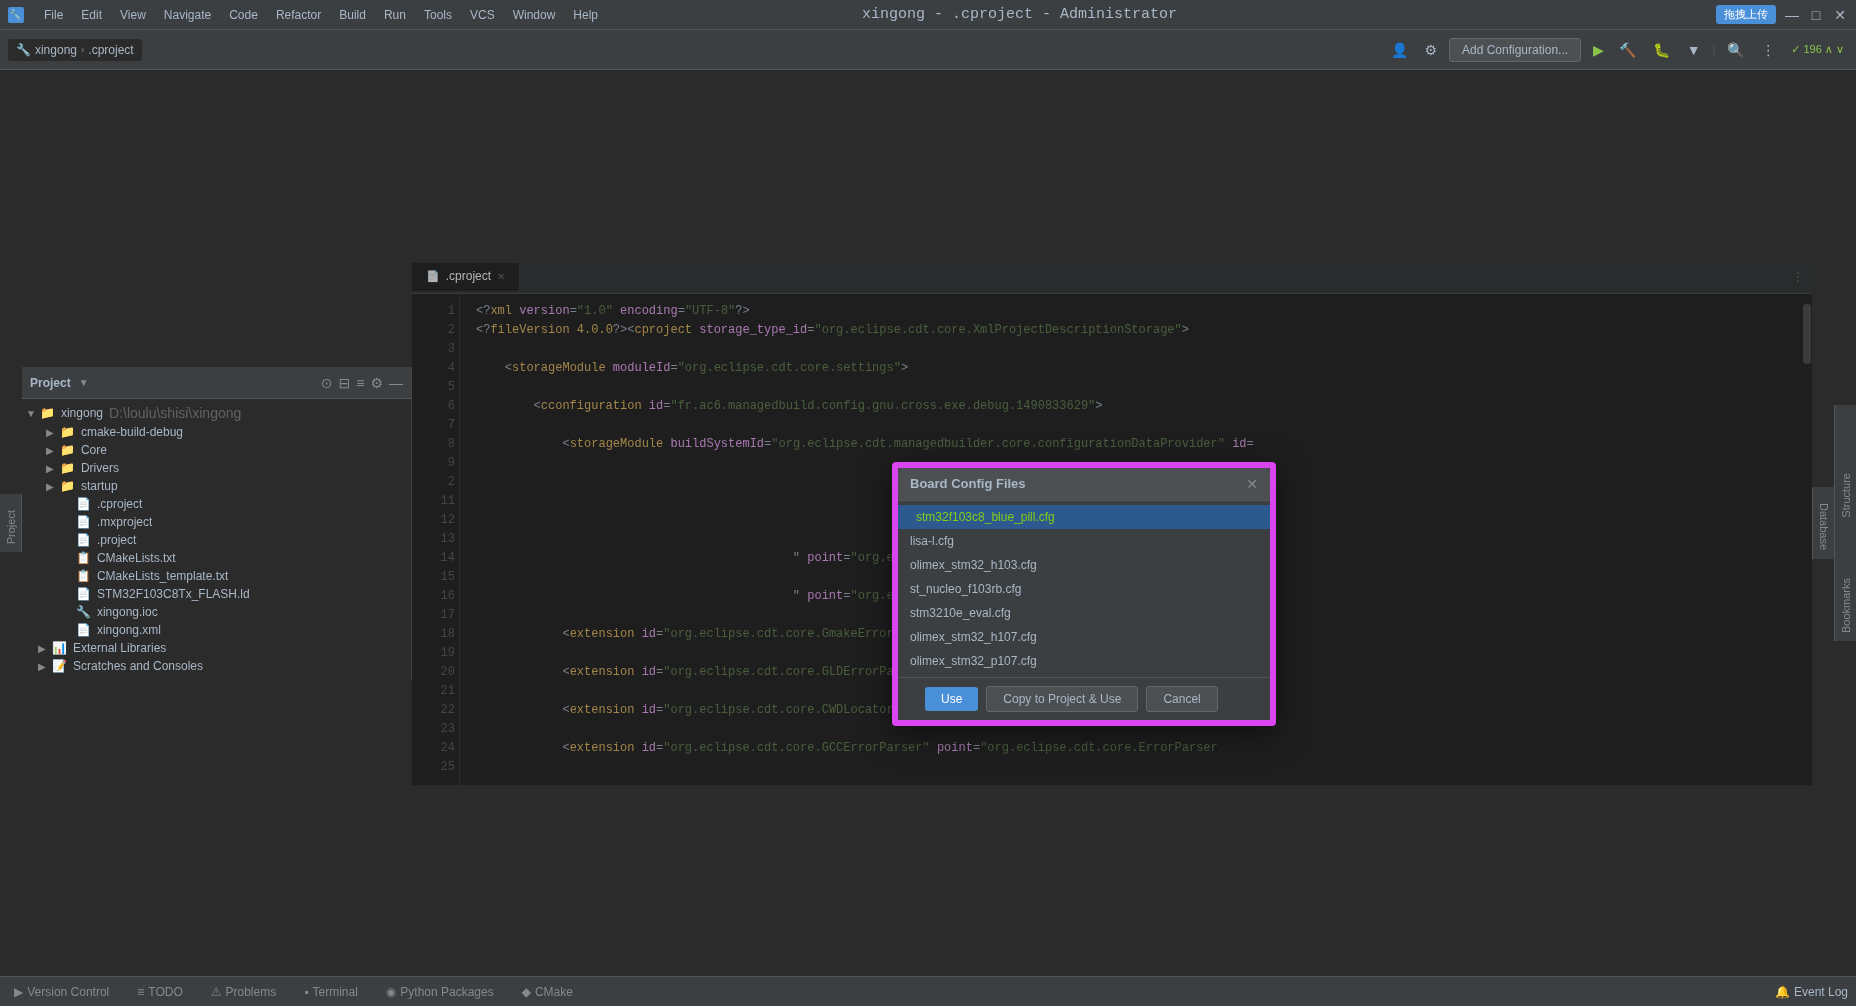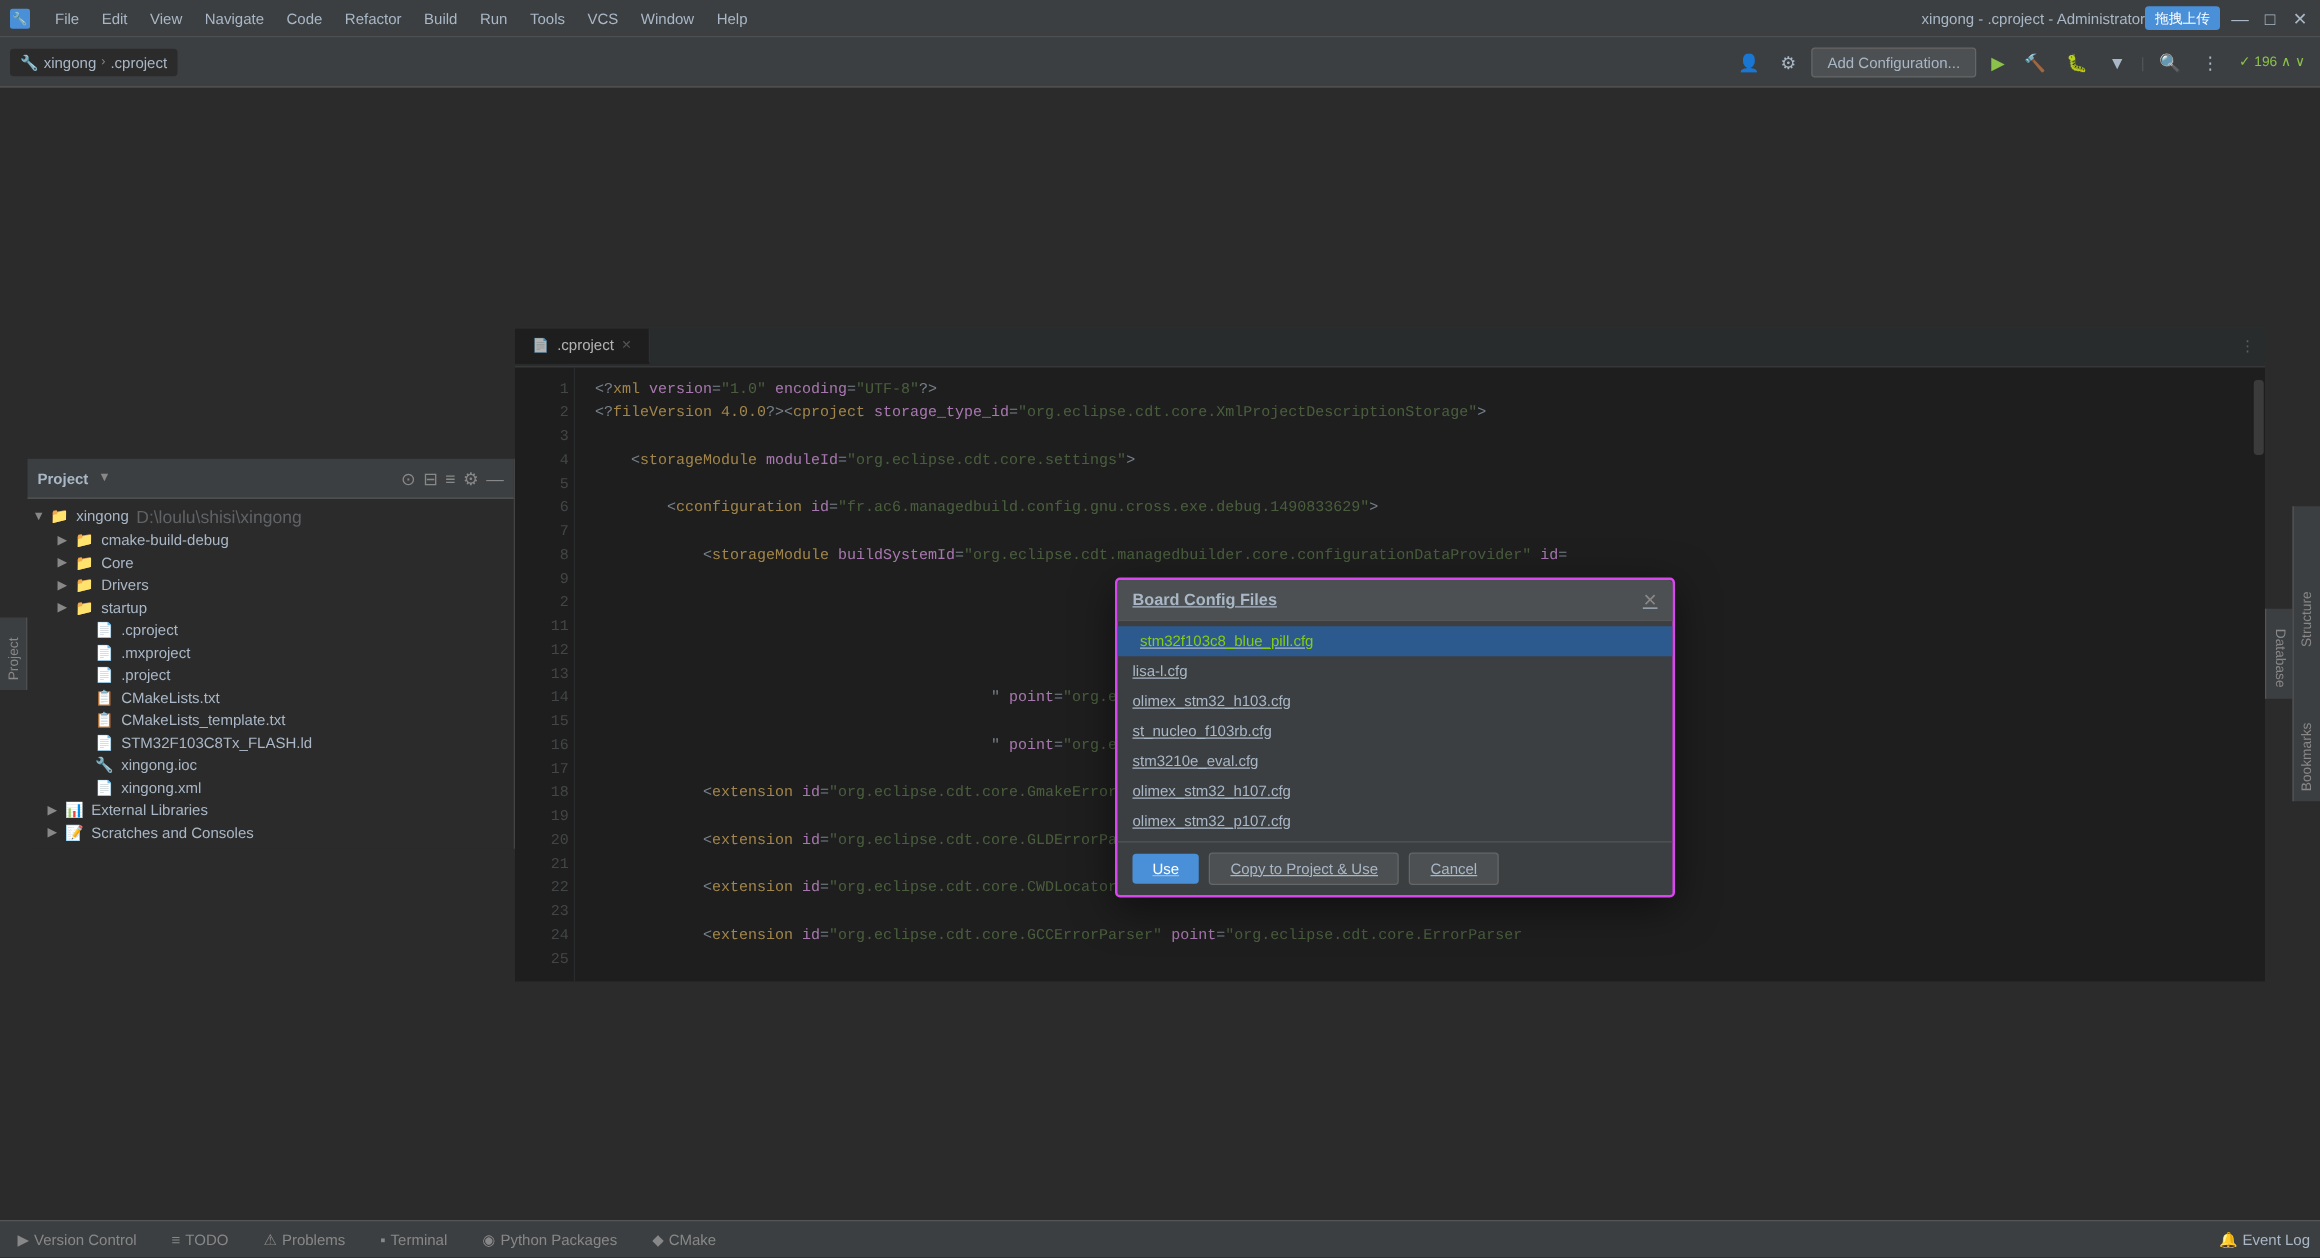--- a/index.html
+++ b/index.html
@@ -44,23 +44,24 @@
       gap: 2px;
     }
     .menu-item {
       padding: 4px 8px;
       color: #a9b7c6;
       cursor: pointer;
       border-radius: 2px;
     }
     .title-center {
       color: #a9b7c6;
-      font-size: 12px;
+      font-size: 15px;
       flex: 1;
-      text-align: right;
+      text-align: left;
+      font-family: Liberation Mono, monospace;
     }
     .title-bar-right {
       display: flex;
       align-items: center;
       gap: 8px;
     }
     .win-btn {
       width: 16px;
       height: 16px;
       display: flex;
@@ -294,25 +295,24 @@
       position: absolute;
       top: 0; left: 0; right: 0; bottom: 0;
       background: rgba(0,0,0,0.3);
       display: flex;
       align-items: center;
       justify-content: center;
       z-index: 100;
     }
     #modal {
       background: #3c3f41;
-      border: 2px solid #d946ef;
+      border: 6px solid #d946ef;
       border-radius: 4px;
-      width: 448px;
+      width: 384px;
       box-shadow: 0 8px 32px rgba(0,0,0,0.5);
-      text-decoration: underline;
     }
     #modal-header {
       display: flex;
       align-items: center;
       justify-content: space-between;
       padding: 8px 12px;
       border-bottom: 1px solid #555;
       background: #4c5052;
       border-radius: 4px 4px 0 0;
     }
@@ -353,20 +353,21 @@
     .modal-btn {
       padding: 5px 16px;
       border-radius: 3px;
       border: none;
       cursor: pointer;
       font-size: 12px;
     }
     .modal-btn-primary {
       background: #4a90d9;
       color: #fff;
+      margin-left: 15px;
     }
     .modal-btn-secondary {
       background: #4c5052;
       color: #a9b7c6;
       border: 1px solid #666;
     }
 
     
     ::-webkit-scrollbar { width: 8px; height: 8px; }
     ::-webkit-scrollbar-track { background: #2b2b2b; }

